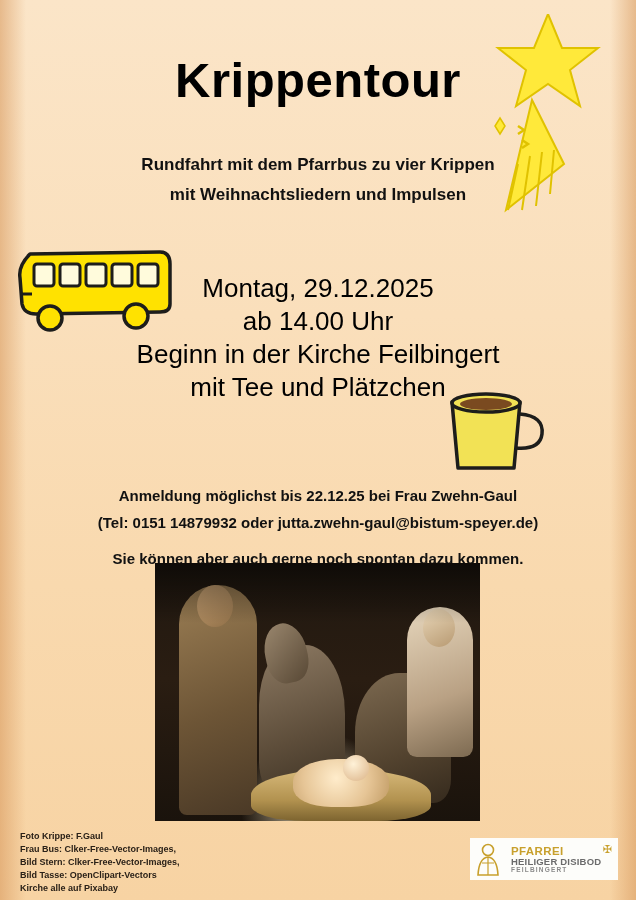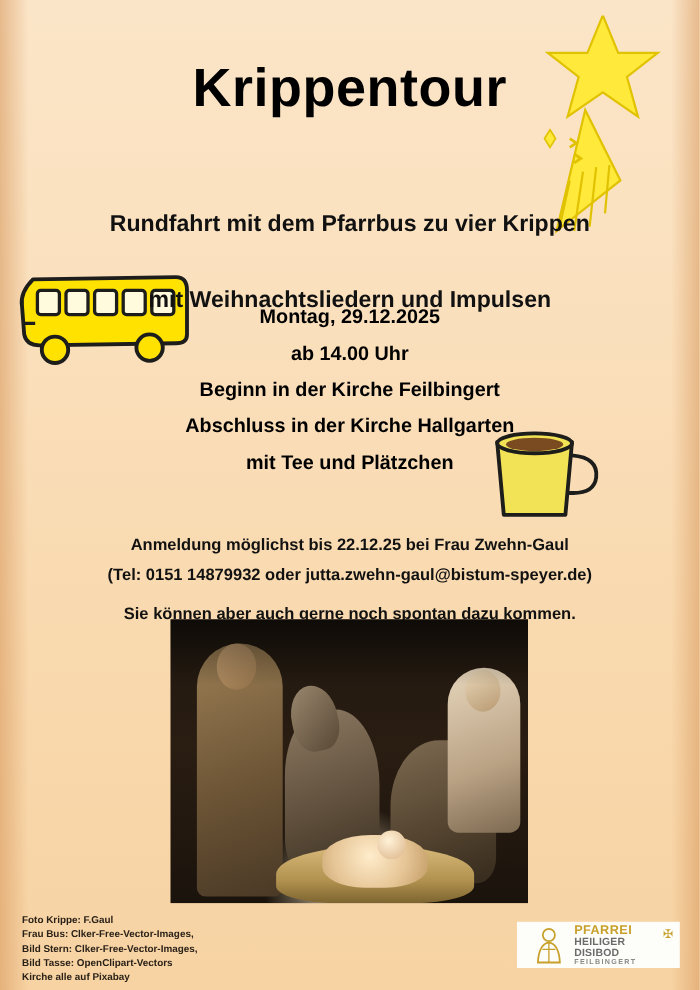--- a/index.html
+++ b/index.html
@@ -61,36 +61,35 @@
   }
   .subtitle-block {
     position: absolute;
     top: 150px;
     left: 0;
     width: 636px;
     text-align: center;
     color: #111;
   }
   .subtitle-line {
-    font-size: 21px;
+    font-size: 17px;
     font-weight: bold;
     line-height: 30px;
-    margin-top: 39px;
   }
   .detail-block {
     position: absolute;
     top: 272px;
     left: 0;
     width: 636px;
     text-align: center;
     color: #000;
   }
   .detail-line {
-    font-size: 18px;
-    font-weight: bold;
+    font-size: 26px;
+    font-weight: normal;
     line-height: 33px;
   }
   .note-block {
     position: absolute;
     top: 482px;
     left: 0;
     width: 636px;
     text-align: center;
     color: #111;
   }
@@ -216,21 +215,21 @@
   
   .logo {
     position: absolute;
     left: 470px;
     top: 838px;
     width: 148px;
     height: 42px;
     background: #fdfdfa;
     display: flex;
     align-items: center;
-    padding: 2px 11px;
+    padding: 2px 0;
     box-sizing: border-box;
   }
   .logo-mark {
     width: 36px;
     height: 36px;
     flex: 0 0 36px;
   }
   .logo-text {
     margin-left: 5px;
     line-height: 1.05;
@@ -297,21 +296,20 @@
 
   <div class="subtitle-block">
     <div class="subtitle-line">Rundfahrt mit dem Pfarrbus zu vier Krippen</div>
     <div class="subtitle-line">mit Weihnachtsliedern und Impulsen</div>
   </div>
 
   <div class="detail-block">
     <div class="detail-line">Montag, 29.12.2025</div>
     <div class="detail-line">ab 14.00 Uhr</div>
     <div class="detail-line">Beginn in der Kirche Feilbingert</div>
-    <div class="detail-line">Abschluss in der Kirche Hallgarten</div>
     <div class="detail-line">mit Tee und Plätzchen</div>
   </div>
 
   <svg class="cup" viewBox="0 0 110 90">
     <path d="M10,16 L78,16 L72,82 L16,82 Z" fill="#f2e255" stroke="#1d1d1b" stroke-width="3.5" stroke-linejoin="round"></path>
     <ellipse cx="44" cy="17" rx="34" ry="9" fill="#f2e255" stroke="#1d1d1b" stroke-width="3.5"></ellipse>
     <ellipse cx="44" cy="18" rx="26" ry="6" fill="#7a4a20"></ellipse>
     <path d="M78,28 Q102,30 100,48 Q98,64 74,62" fill="none" stroke="#1d1d1b" stroke-width="3.5"></path>
   </svg>
 

